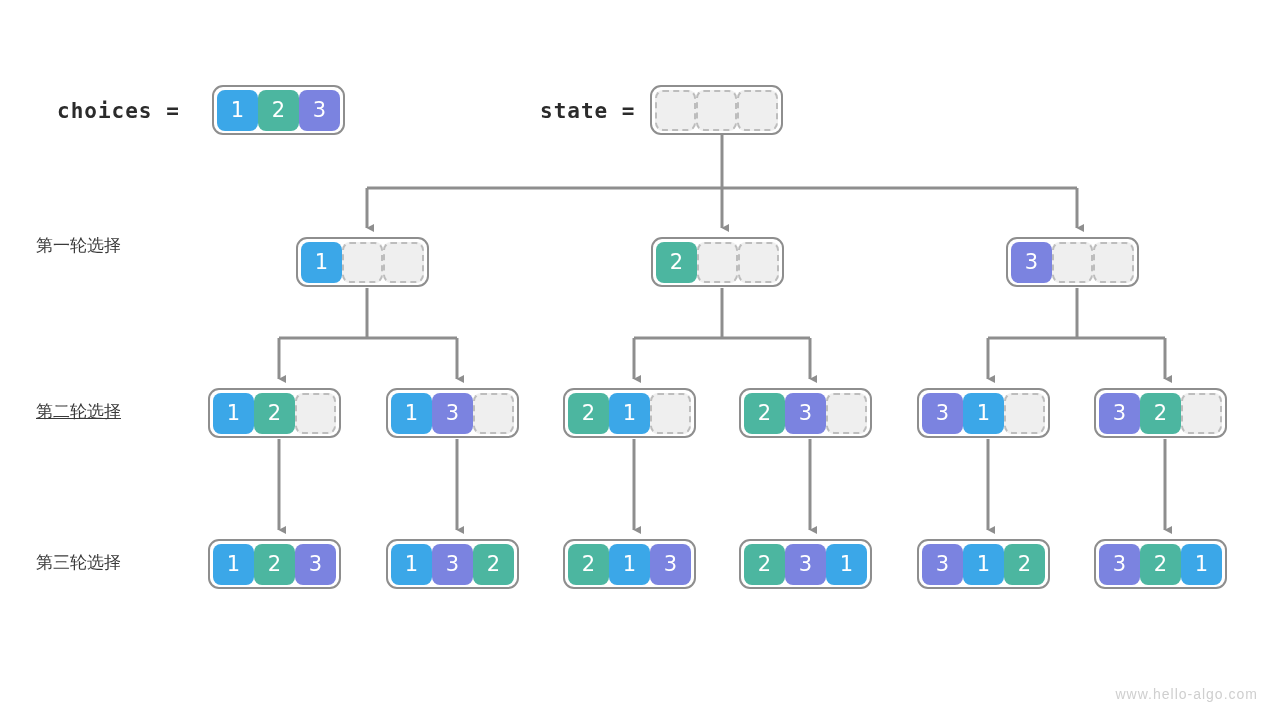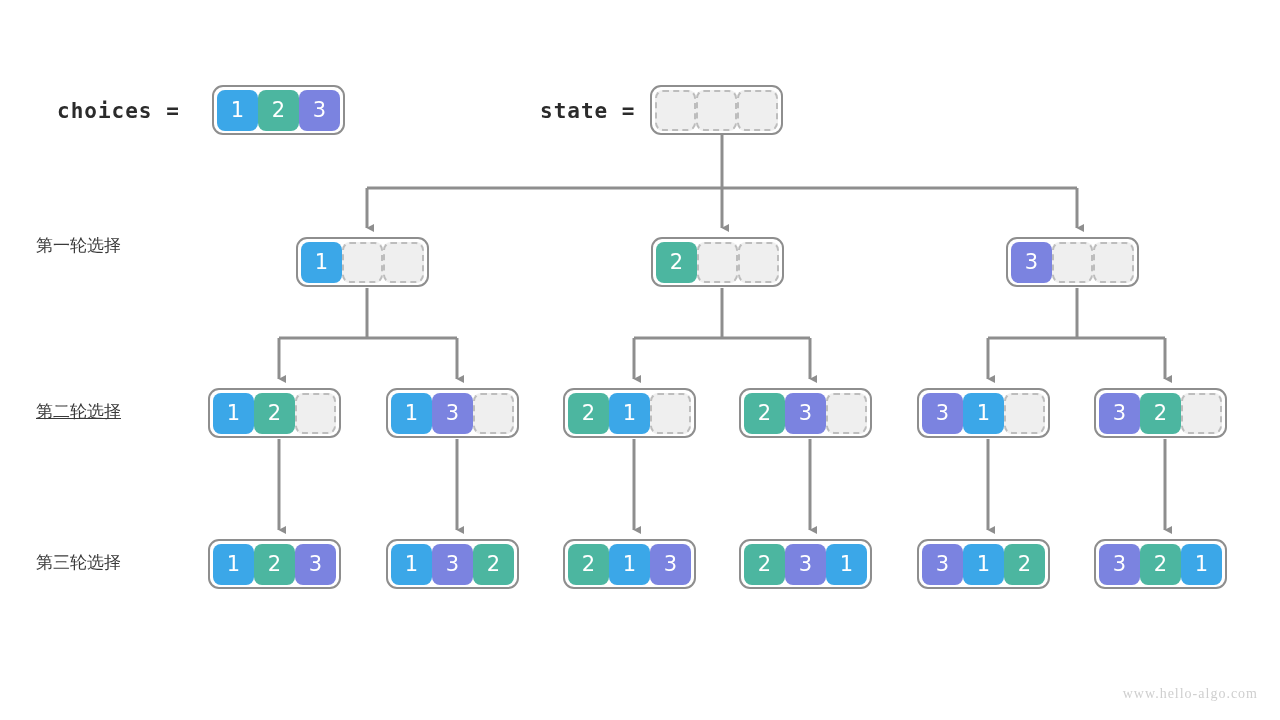--- a/index.html
+++ b/index.html
@@ -89,21 +89,21 @@
   .cell.v1 { background: #3ba7e8; }
   .cell.v2 { background: #4cb6a0; }
   .cell.v3 { background: #7b83e0; }
 
   
   #watermark {
     position: absolute;
     z-index: 3;
     right: 22px;
     bottom: 18px;
-    font-family: Liberation Serif, serif;
+    font-family: Liberation Sans, sans-serif;
     font-size: 14px;
     color: #cfcfcf;
     letter-spacing: 1px;
     white-space: nowrap;
   }
 </style>
 </head>
 <body>
 
 <div id="stage">

